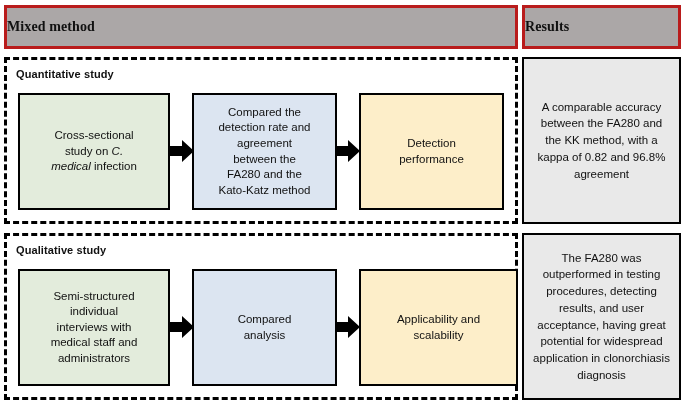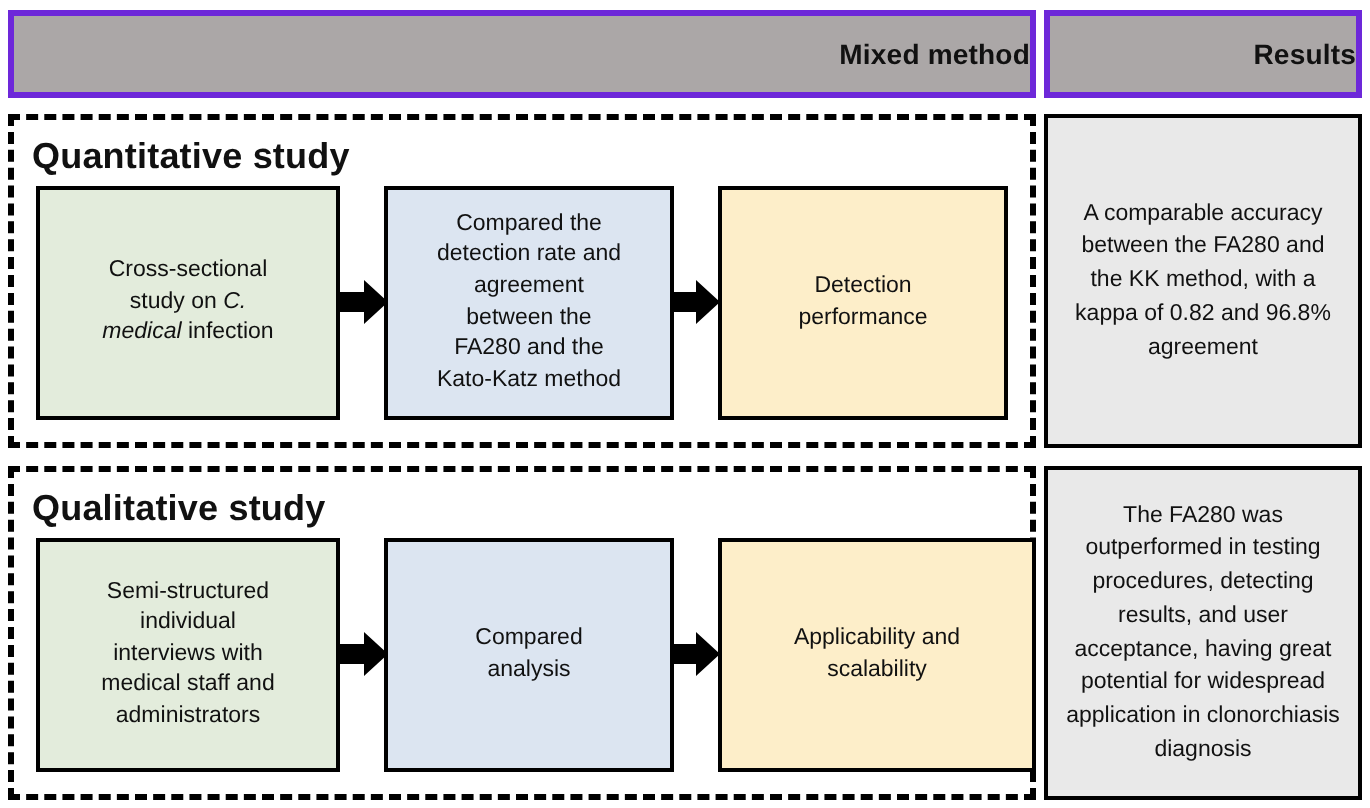--- a/index.html
+++ b/index.html
@@ -15,43 +15,44 @@
     color: #111111;
     overflow: hidden;
   }
 
   
   .abs { position: absolute; box-sizing: border-box; }
 
   
   .header-bar {
     background: #aba7a7;
-    border: 3px solid #6d28d9;
+    border: 3px solid #b91c1c;
     display: flex;
     align-items: center;
-    justify-content: flex-end;
+    justify-content: flex-start;
     font-weight: bold;
     font-size: 14px;
     letter-spacing: .1px;
+    font-family: Liberation Serif, serif;
   }
   #header-mixed { left: 4px;   top: 5px;  width: 514px; height: 44px; }
   #header-results { left: 522px; top: 5px;  width: 159px; height: 44px; }
 
   
   .study-panel {
     border: 3px dashed #000000;
     background: #ffffff;
   }
   #panel-quantitative { left: 4px; top: 57px;  width: 514px; height: 167px; }
   #panel-qualitative  { left: 4px; top: 233px; width: 514px; height: 167px; }
 
   .study-label {
     position: absolute;
     font-weight: bold;
-    font-size: 18px;
+    font-size: 11px;
     left: 16px;
     letter-spacing: .1px;
   }
 
   
   .pbox {
     border: 2.5px solid #000000;
     display: flex;
     align-items: center;
     justify-content: center;

